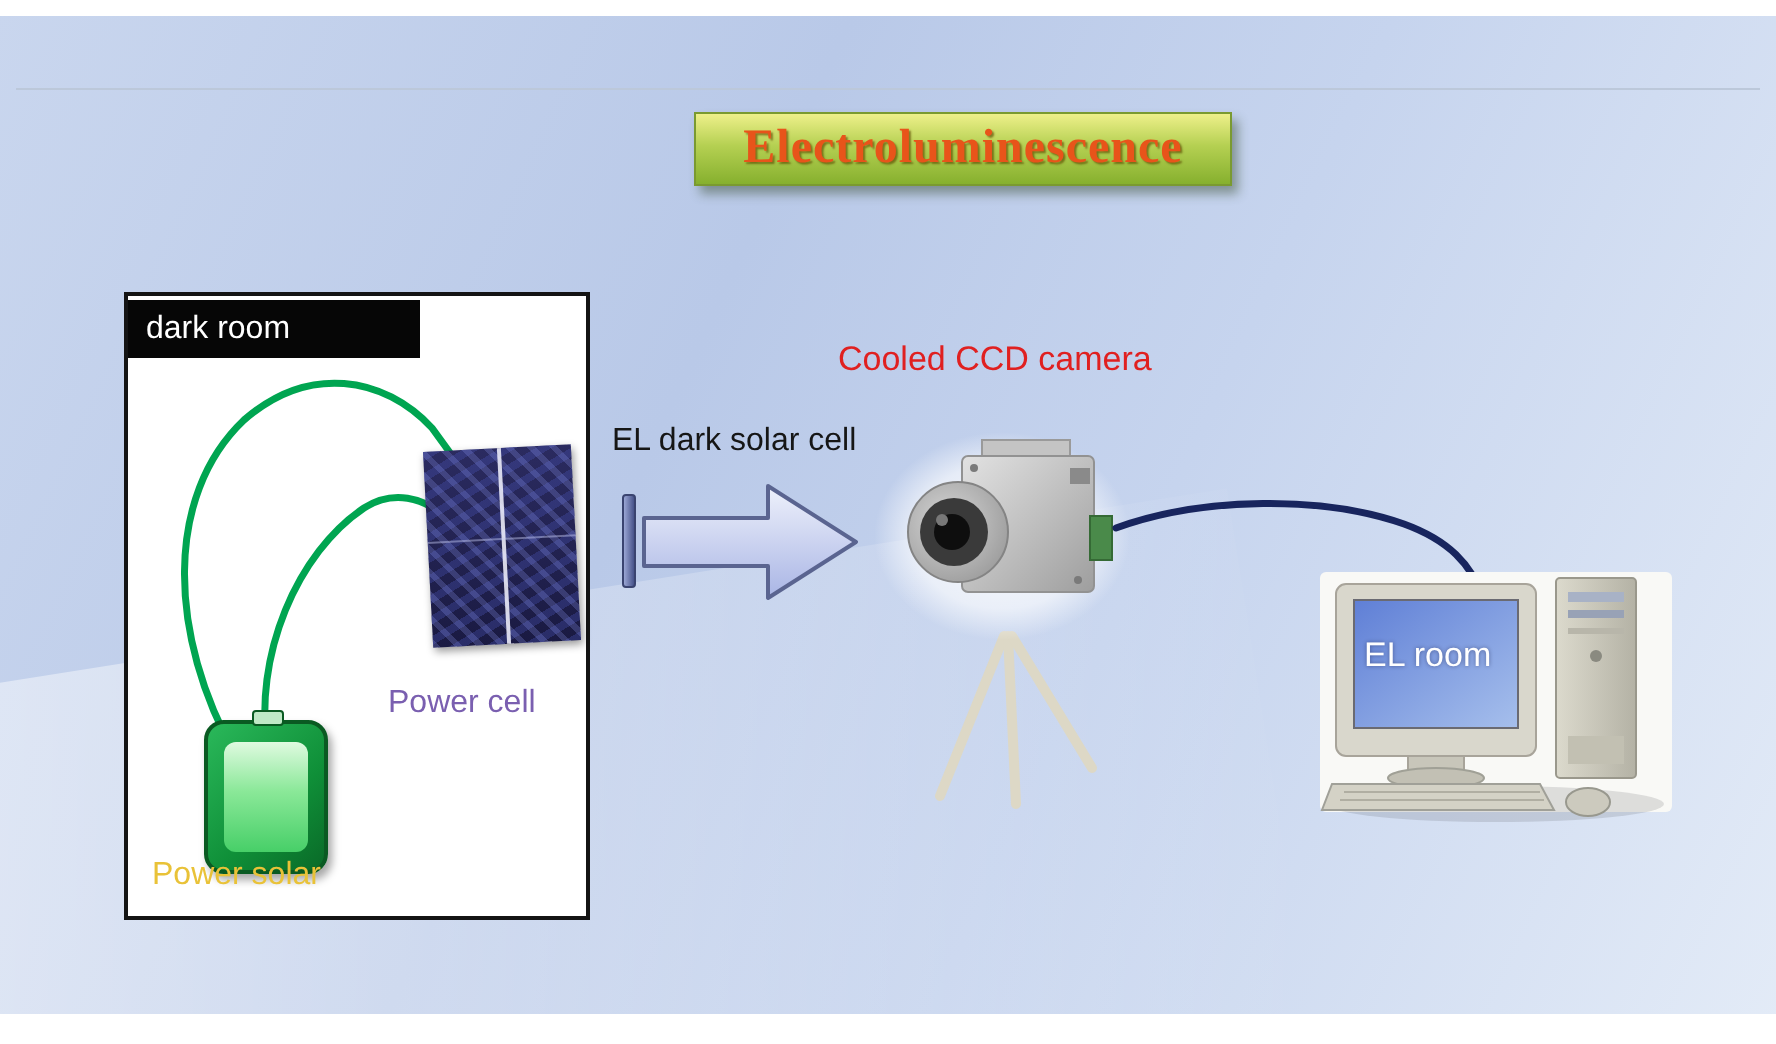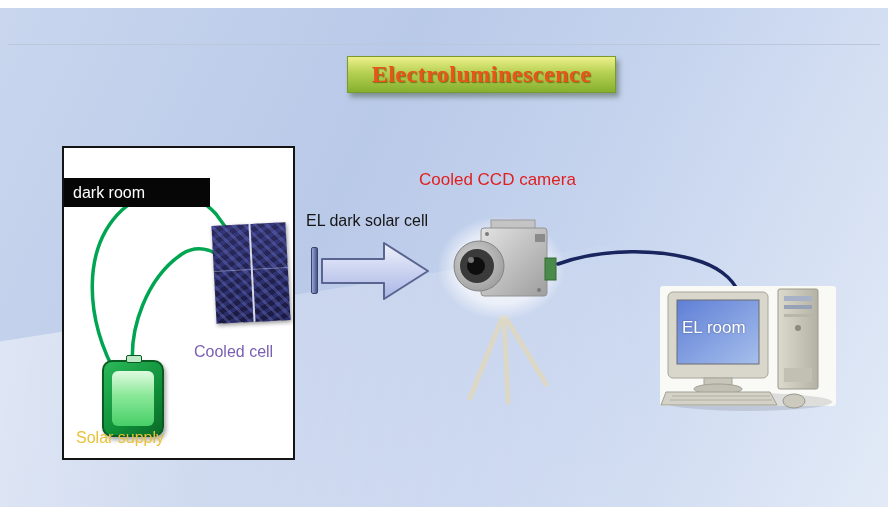--- a/index.html
+++ b/index.html
@@ -17,21 +17,21 @@
   .title-box { position:absolute; left:325px; top:56px; width:269px; height:37px;
     background:linear-gradient(180deg,#eef08a 0%,#b5d052 45%,#86b02e 100%);
     border:1px solid #7a9a30; box-shadow:3px 4px 5px rgba(50,70,40,0.45);
     display:flex; align-items:center; justify-content:center;margin-left:22px; }
   .title-text { font-family:"Liberation Serif", serif; font-weight:bold; font-size:24px;
     color:#e8541a; text-shadow:1px 1px 1px rgba(90,70,0,0.65); letter-spacing:0.5px; }
 
   .dark-room { position:absolute; left:62px; top:146px; width:233px; height:314px;
     background:#ffffff; border:2px solid #141414; }
   .dark-room-header { position:absolute; left:0; top:2px; width:146px; height:29px;
-    background:#060606; color:#fff; font-size:16px; line-height:29px; padding-left:9px;margin-top:28px; }
+    background:#060606; color:#fff; font-size:16px; line-height:29px; padding-left:9px; }
   .wires { position:absolute; left:0; top:0; width:229px; height:310px; }
   .solar-cell { position:absolute; left:150px; top:76px; width:74px; height:98px;
     transform:rotate(-3deg);
     background-image:
       repeating-linear-gradient(48deg, rgba(130,140,225,0.28) 0 3px, transparent 3px 8px),
       repeating-linear-gradient(-28deg, rgba(70,80,175,0.35) 0 4px, transparent 4px 9px),
       linear-gradient(180deg,#2b2b60,#1a1a42);
     box-shadow:1px 2px 4px rgba(0,0,0,0.4); }
   .solar-cell::before { content:""; position:absolute; left:50%; top:0; width:2px; height:100%;
     background:rgba(245,245,255,0.85); }
@@ -75,26 +75,26 @@
     <span class="title-text">Electroluminescence</span>
   </div>
 
   <div class="dark-room">
     <svg class="wires" viewBox="0 0 229 310">
       <path d="M 54 230 C 20 170 18 100 58 62 C 90 34 128 40 152 66 L 168 88" fill="none" stroke="#00a551" stroke-width="3.5" stroke-linecap="round"></path>
       <path d="M 70 228 C 62 180 85 128 118 106 C 132 97 148 100 160 112" fill="none" stroke="#00a551" stroke-width="3.5" stroke-linecap="round"></path>
     </svg>
     <div class="dark-room-header">dark room</div>
     <div class="solar-cell"></div>
-    <div class="solar-label">Cooled cell</div>
+    <div class="solar-label">Power cell</div>
     <div class="battery">
       <div class="battery-nub"></div>
       <div class="battery-inner"></div>
     </div>
-    <div class="power-label">Solar supply</div>
+    <div class="power-label">Power solar</div>
   </div>
 
   <div class="el-text">EL dark solar cell</div>
   <div class="arrow-bar"></div>
   <svg class="big-arrow" viewBox="0 0 110 62">
     <defs>
       <linearGradient id="agrad" x1="0" y1="0" x2="0" y2="1">
         <stop offset="0" stop-color="#eef1fb"></stop>
         <stop offset="1" stop-color="#a9b5e5"></stop>
       </linearGradient>

